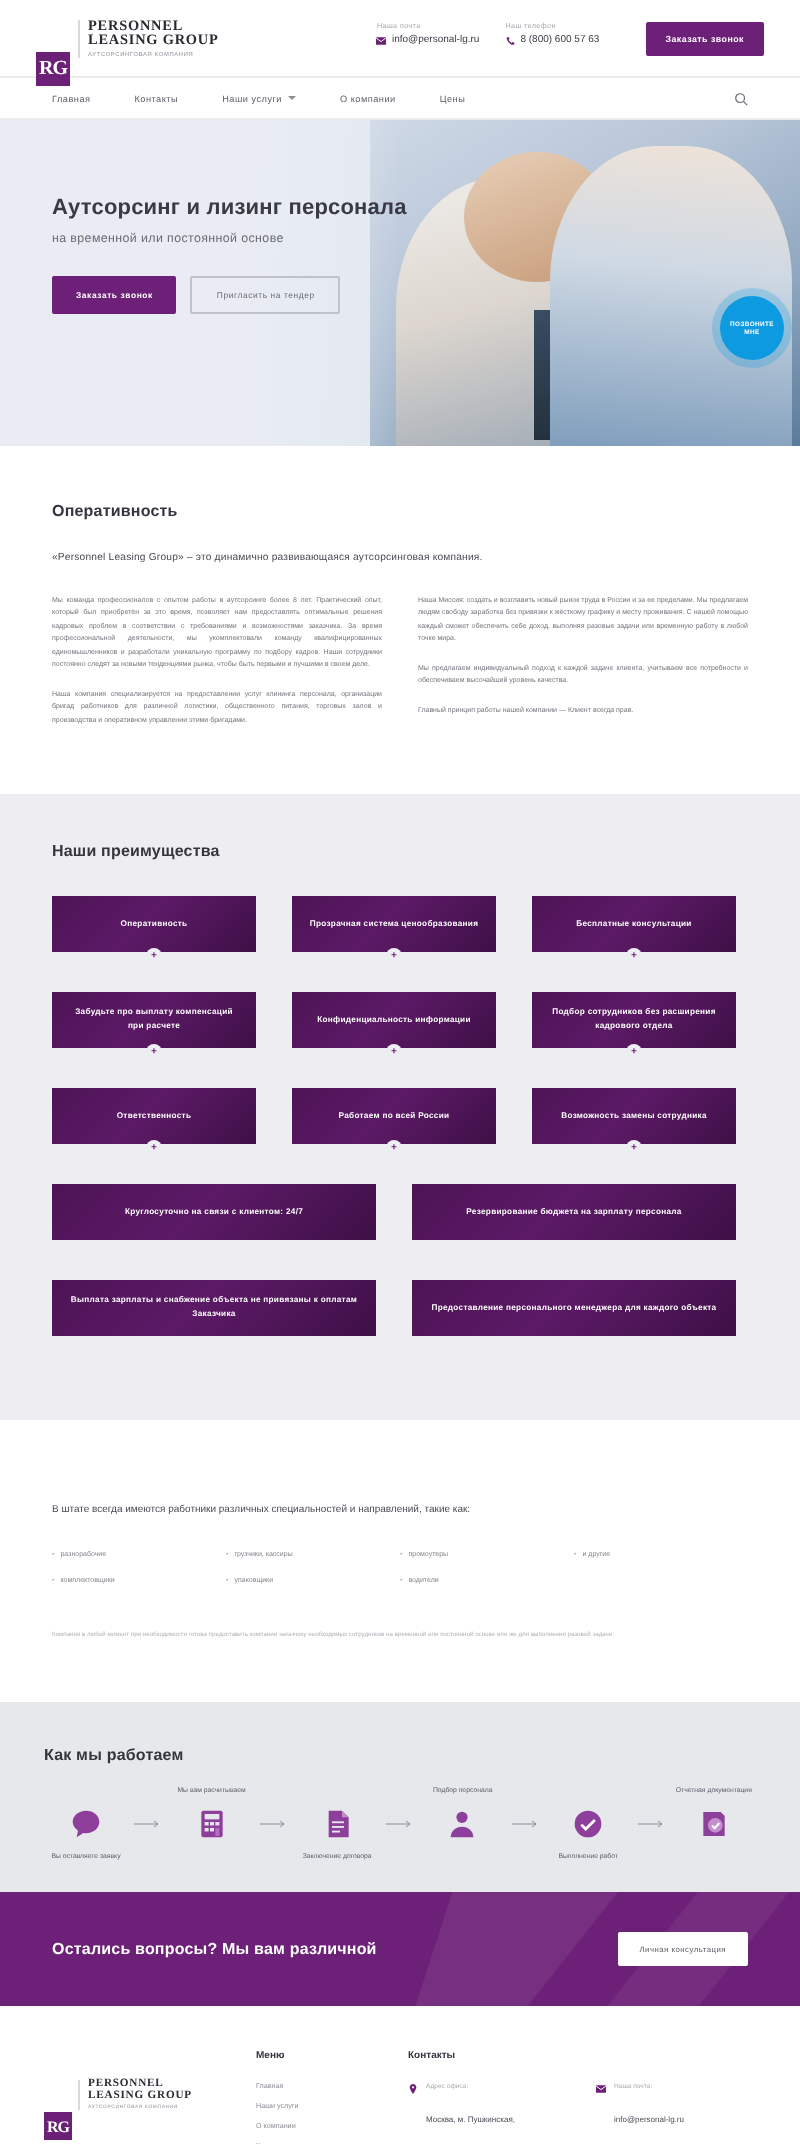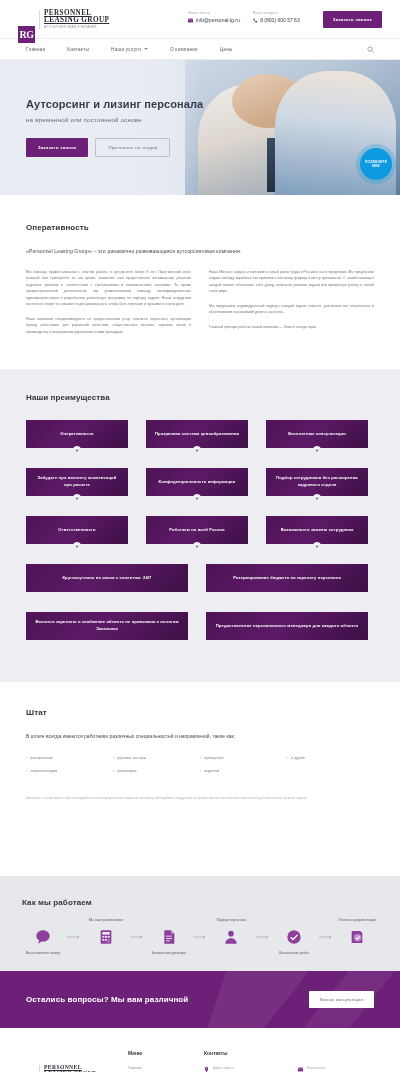--- a/index.html
+++ b/index.html
@@ -33,21 +33,20 @@
     margin-top: 31px;
   }
   .logo-text { line-height: 1; border-left: 1px solid #d8d8de; padding-left: 4px; }
   .logo-l1, .logo-l2 {
     font-family: "Liberation Serif", serif;
     font-size: 7.2px;
     font-weight: bold;
     letter-spacing: 0.4px;
     color: #2b2b33;
     display: block;
-    text-decoration: underline;
   }
   .logo-l2 { margin-top: 0.5px; }
   .logo-sub {
     display: block;
     font-size: 2.9px;
     letter-spacing: 0.35px;
     color: #8e8e99;
     margin-top: 1.2px;
   }
   .top-contacts { margin-left: auto; display: flex; align-items: flex-start; gap: 13px; }
@@ -94,21 +93,21 @@
     border-left: 2px solid transparent;
     border-right: 2px solid transparent;
     border-top: 2.4px solid #8c8c96;
   }
   .nav-search { margin-left: auto; cursor: pointer; }
   .nav-search svg { display: block; width: 7px; height: 7px; }
 
   
   .hero {
     position: relative;
-    height: 135px;
+    height: 163px;
     background: linear-gradient(125deg,#e9edf3 0%, #e4e9f0 40%, #dfe5ee 100%);
     overflow: hidden;
   }
   .hero-photo {
     position: absolute;
     right: 0; top: 0; bottom: 0;
     width: 215px;
     background:
       radial-gradient(circle at 72% 30%, #1f4f7a 0 8%, transparent 9%),
       linear-gradient(150deg,#cfd9e6 0%, #b8c6d8 35%, #8fa7c0 70%, #5b7b9c 100%);
@@ -259,21 +258,21 @@
     padding-right: 6px;
     margin-bottom: 9px;
     display: flex; gap: 3px;
   }
   .staff-dot { color: #b0b0b8; }
   .staff-note {
     font-size: 3.1px; color: #b3b3bb; line-height: 1.9; margin-top: 14px; text-align: justify;
   }
 
   
-  .process { background: #e7e8ec; padding: 22px 22px 26px; margin-top: 44px; }
+  .process { background: #e7e8ec; padding: 22px 22px 26px; }
   .proc-flow {
     display: flex; align-items: center; justify-content: space-between;
     margin-top: 22px; position: relative;
   }
   .proc-step {
     flex: 0 0 auto;
     width: 42px;
     text-align: center;
     position: relative;
   }
@@ -513,21 +512,20 @@
       <div class="adv-card wide">
         <span>Выплата зарплаты и снабжение объекта не привязаны к оплатам Заказчика</span>
       </div>
       <div class="adv-card wide">
         <span>Предоставление персонального менеджера для каждого объекта</span>
       </div>
     </div>
   </section>
 
   <section class="staff">
-    <h2 class="sec-title">Штат</h2>
     <div class="staff-lead">В штате всегда имеются работники различных специальностей и направлений, такие как:</div>
     <div class="staff-grid">
       <div class="staff-item">
         <span class="staff-dot">•</span>
         <span>разнорабочие</span>
       </div>
       <div class="staff-item">
         <span class="staff-dot">•</span>
         <span>грузчики, кассиры</span>
       </div>

